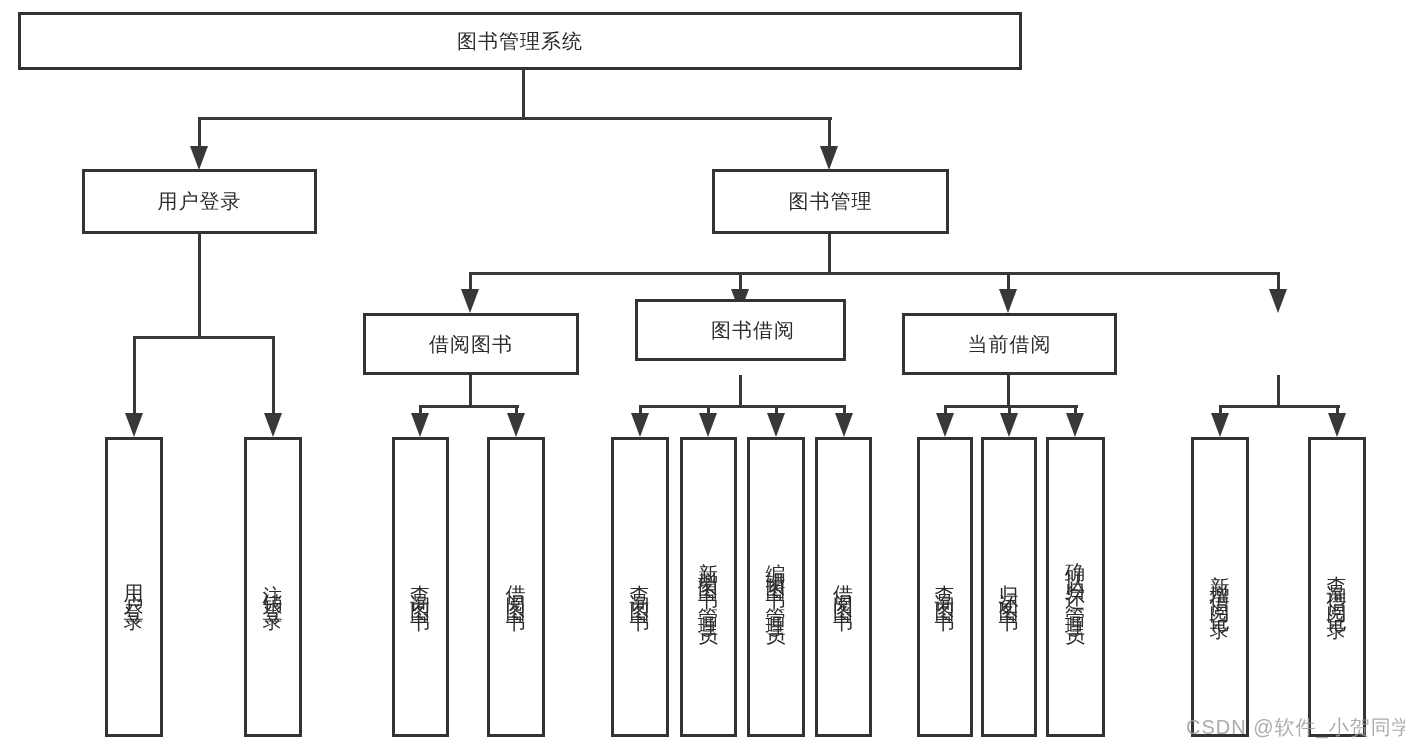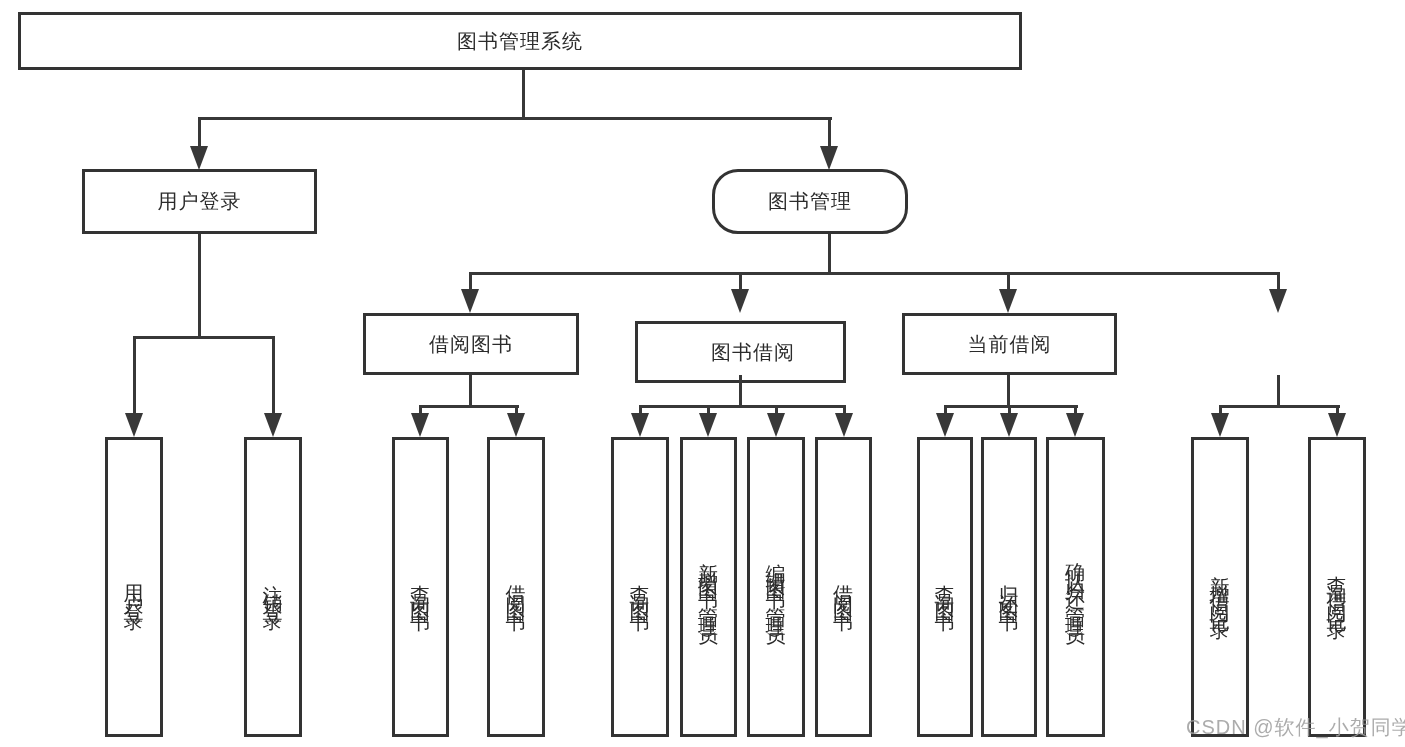--- a/index.html
+++ b/index.html
@@ -39,23 +39,23 @@
   .h{position:absolute;height:3px;background:var(--line);}
   .a{
     position:absolute;width:0;height:0;
     border-left:9px solid transparent;
     border-right:9px solid transparent;
     border-top:24px solid var(--line);
   }
   
   #root-box      {left:18px;  top:12px;  width:1004px;height:58px;}
   #n-user-login  {left:82px;  top:169px; width:235px; height:65px;}
-  #n-book-mgmt   {left:712px; top:169px; width:196px; height:65px;border-radius:26px;}
+  #n-book-mgmt   {left:712px; top:169px; width:237px; height:65px;}
   #n-new-book    {left:363px; top:313px; width:216px; height:62px;}
-  #n-book-borrow {left:635px; top:321px; width:211px; height:62px;padding-left:25px;}
+  #n-book-borrow {left:635px; top:299px; width:211px; height:62px;padding-left:25px;}
   #n-current     {left:902px; top:313px; width:215px; height:62px;}
   #n-records     {left:1173px;top:313px; width:213px; height:62px;}
   
   #l-login      {left:105px; top:437px;width:58px;height:300px;}
   #l-logout     {left:244px; top:437px;width:58px;height:300px;}
   #l-nb-query   {left:392px; top:437px;width:57px;height:300px;}
   #l-nb-borrow  {left:487px; top:437px;width:58px;height:300px;}
   #l-bb-query   {left:611px; top:437px;width:58px;height:300px;}
   #l-bb-add     {left:680px; top:437px;width:57px;height:300px;}
   #l-bb-edit    {left:747px; top:437px;width:58px;height:300px;}

